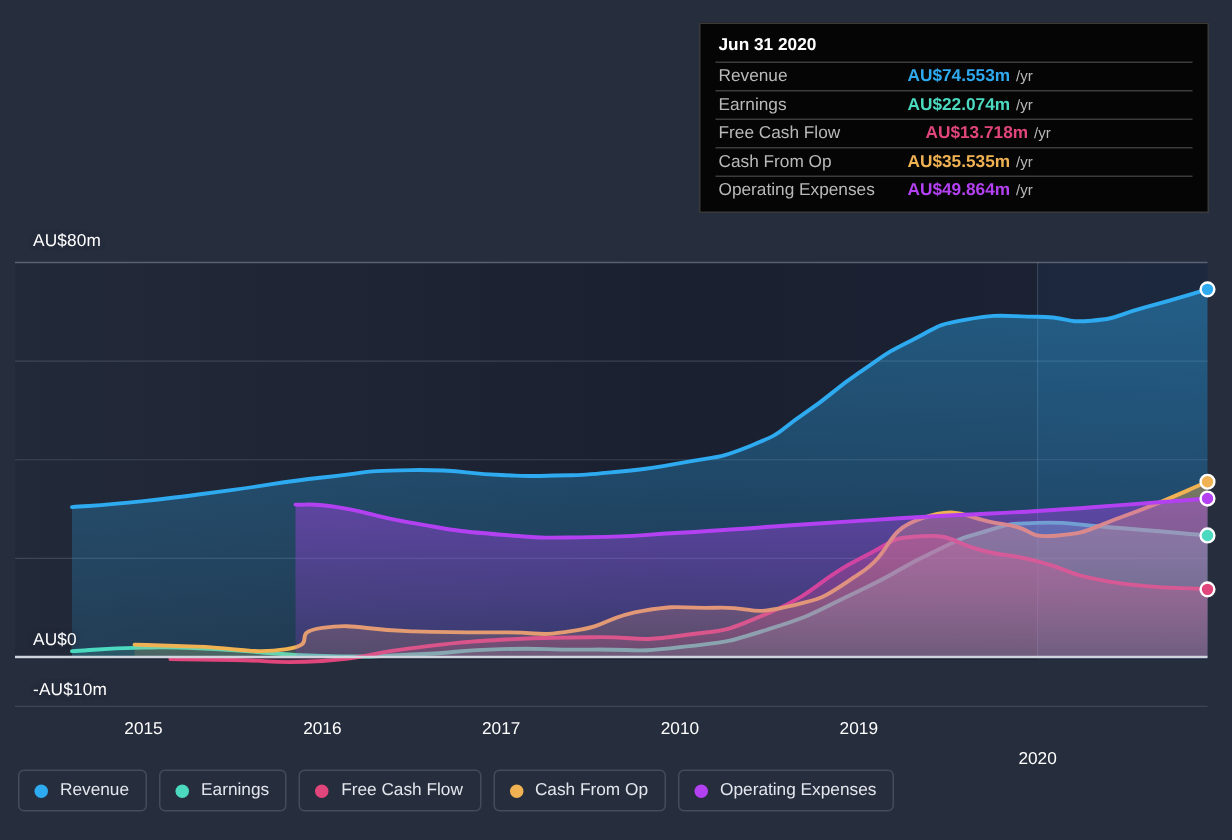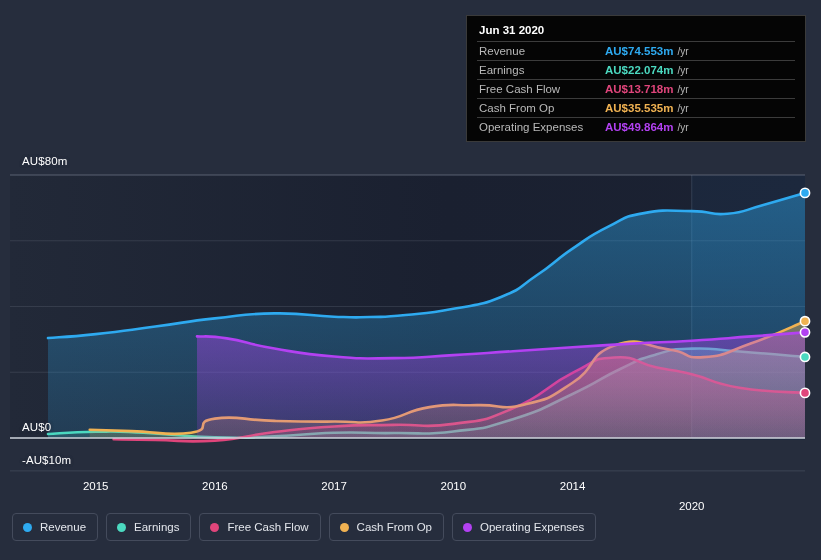--- a/index.html
+++ b/index.html
@@ -158,41 +158,41 @@
 
     <div class="axis-label y-top">AU$80m</div>
     <div class="axis-label y-zero">AU$0</div>
     <div class="axis-label y-neg">-AU$10m</div>
 
     <div id="x-ticks">
         <div class="x-tick" style="left: 95.685px;">2015</div>
         <div class="x-tick" style="left: 214.898px;">2016</div>
         <div class="x-tick" style="left: 334.11px;">2017</div>
         <div class="x-tick" style="left: 453.323px;">2010</div>
-        <div class="x-tick" style="left: 572.535px;">2014</div>
+        <div class="x-tick" style="left: 572.535px;">2019</div>
         <div class="x-tick" style="left: 691.748px; margin-top: 20px;">2020</div>
       </div>
   </div>
 
   <div class="tooltip">
     <div class="tt-title">Jun 31 2020</div>
     <div id="tt-rows">
         <div class="tt-row">
           <div class="tt-key">Revenue</div>
           <span class="tt-val" style="color: rgb(46, 170, 240);">AU$74.553m</span>
           <span class="tt-unit">/yr</span>
         </div>
         <div class="tt-row">
           <div class="tt-key">Earnings</div>
           <span class="tt-val" style="color: rgb(75, 217, 192);">AU$22.074m</span>
           <span class="tt-unit">/yr</span>
         </div>
         <div class="tt-row">
           <div class="tt-key">Free Cash Flow</div>
-          <span class="tt-val" style="color: rgb(224, 69, 123);">AU$13.718m</span>
+          <span class="tt-val" style="color: rgb(224, 69, 123); margin-left: 12px;">AU$13.718m</span>
           <span class="tt-unit">/yr</span>
         </div>
         <div class="tt-row">
           <div class="tt-key">Cash From Op</div>
           <span class="tt-val" style="color: rgb(240, 178, 82);">AU$35.535m</span>
           <span class="tt-unit">/yr</span>
         </div>
         <div class="tt-row">
           <div class="tt-key">Operating Expenses</div>
           <span class="tt-val" style="color: rgb(179, 65, 242);">AU$49.864m</span>

